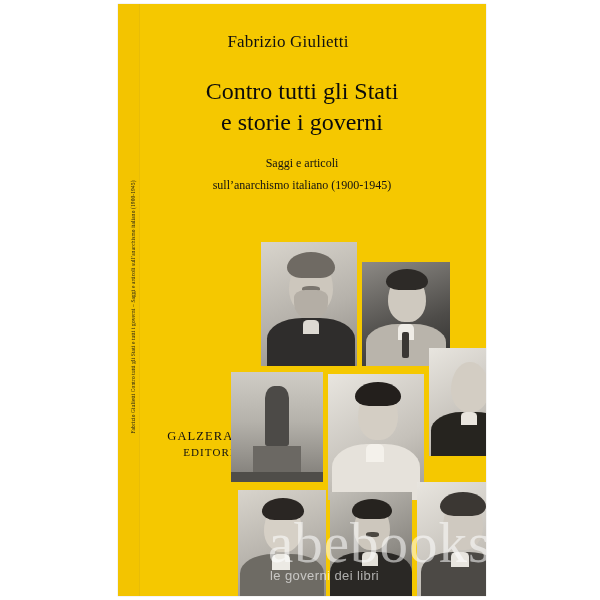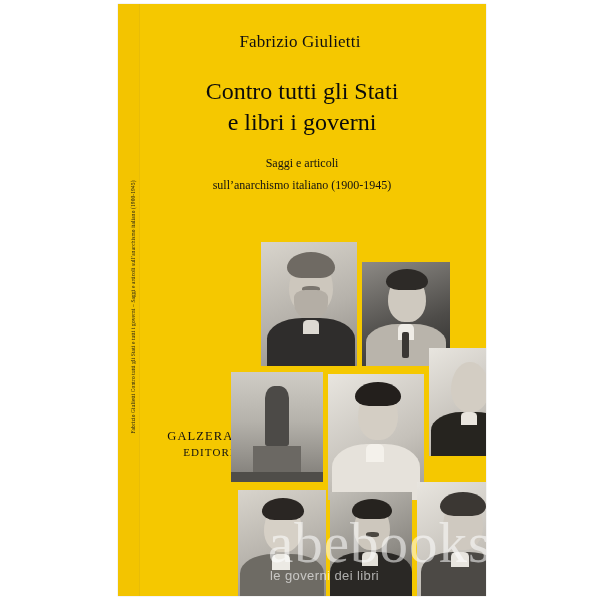--- a/index.html
+++ b/index.html
@@ -55,21 +55,20 @@
   }
   .author {
     position: absolute;
     left: 0;
     top: 28px;
     width: 340px;
     text-align: center;
     font-size: 17px;
     color: #111111;
     letter-spacing: 0.2px;
-    margin-left: 12px;
   }
   .title {
     position: absolute;
     left: 0;
     top: 72px;
     width: 368px;
     text-align: center;
     font-size: 24px;
     line-height: 31px;
     color: #0b0b0b;
@@ -205,21 +204,21 @@
   <div class="cover">
 
     <div class="spine">
       <div class="spine-text">Fabrizio Giulietti  Contro tutti gli Stati e tutti i governi  –  Saggi e articoli sull’anarchismo italiano (1900-1945)</div>
     </div>
 
     <div class="author">Fabrizio Giulietti</div>
 
     <h1 class="title">
       <span>Contro tutti gli Stati</span><br>
-      <span>e libri i governi</span>
+      <span>e storie i governi</span>
     </h1>
 
     <div class="subtitle">
       <span>Saggi e articoli</span><br>
       <span>sull’anarchismo italiano (1900-1945)</span>
     </div>
 
     <div class="publisher">
       <span class="pub-name">GALZERANO</span>
       <span class="pub-sub">EDITORE</span>

